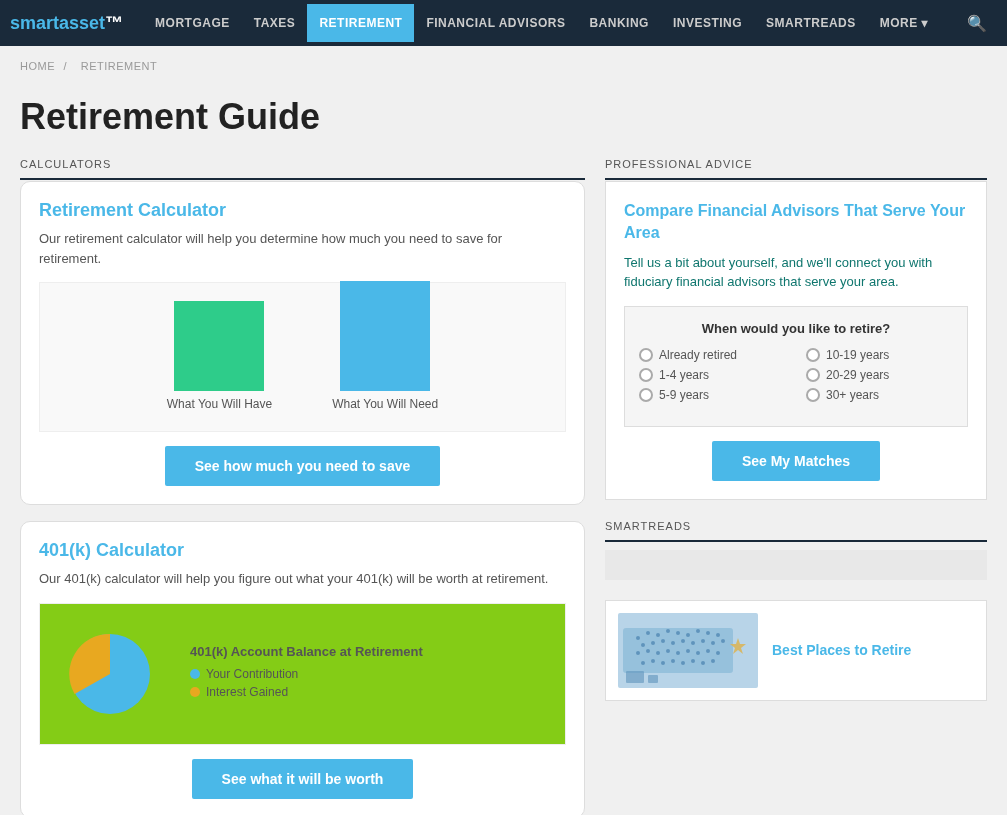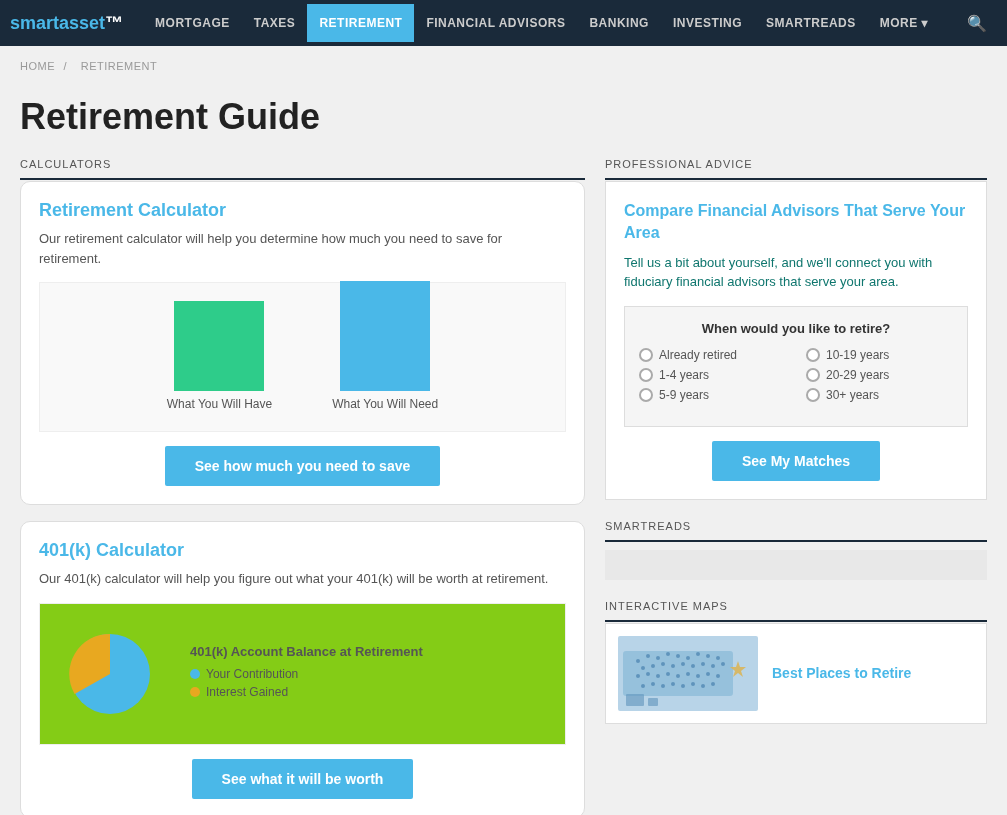--- a/index.html
+++ b/index.html
@@ -195,21 +195,20 @@
         <button class="cta-button">See My Matches</button>
       </div>
     </div>
 
     <div class="right-section">
       <div class="section-header">SMARTREADS</div>
       <div class="smartreads-bar"></div>
     </div>
 
     <div class="right-section">
-      <div class="section-header">INTERACTIVE MAPS</div>
       <div class="map-card">
 
         <svg class="us-map-dots" viewBox="0 0 140 75">
           <rect width="140" height="75" fill="#b8d4e8" rx="2"></rect>
 
           <g fill="#3a7aaa" opacity="0.7">
             <rect x="5" y="15" width="110" height="45" rx="3" fill="#5a9fc8" opacity="0.5"></rect>
 
             <circle cx="20" cy="25" r="2"></circle>
               <circle cx="30" cy="20" r="2"></circle>

